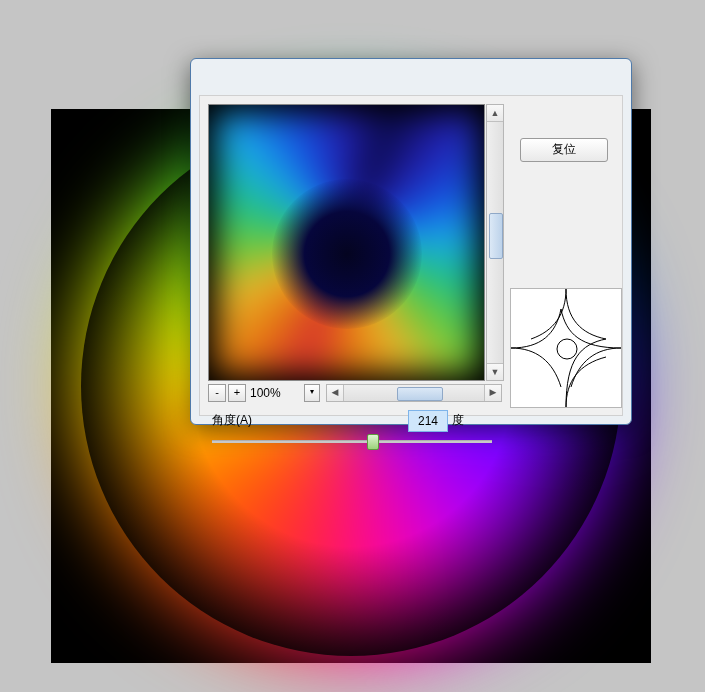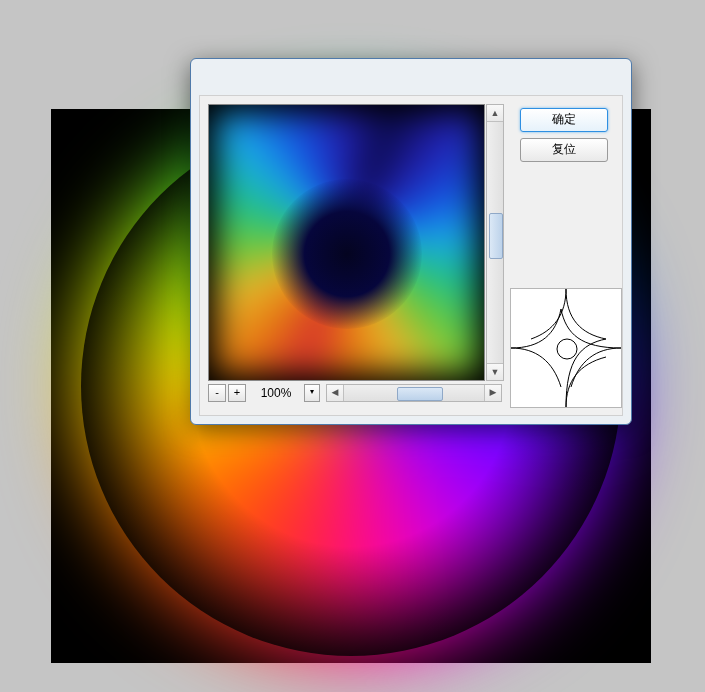--- a/index.html
+++ b/index.html
@@ -33,21 +33,21 @@
        background:radial-gradient(circle at 50% 50%,#040420 0%,#06063c 40%,rgba(6,6,60,0) 72%)}
   .vscroll{position:absolute;top:8px;left:286px;width:16px;height:275px;border:1px solid #b6b6b6;
        background:linear-gradient(to right,#efefef,#e0e0e0)}
   .vscroll .arrow{height:16px;border-bottom:1px solid #c0c0c0;background:linear-gradient(#f8f8f8,#e8e8e8);text-align:center;font-size:9px;color:#555;line-height:16px}
   .vscroll .arrow.bot{border-bottom:none;border-top:1px solid #c0c0c0;position:absolute;bottom:0;left:0;right:0}
   .vscroll .thumb{position:absolute;top:108px;left:2px;width:12px;height:44px;border:1px solid #8fa8c7;border-radius:2px;
        background:linear-gradient(to right,#dbe8f6,#bcd2ea)}
   
   .zoombar{position:absolute;left:8px;top:288px;width:294px;height:18px;display:flex;align-items:center}
   .zbtn{width:16px;height:16px;border:1px solid #9a9a9a;background:linear-gradient(#fff,#e6e6e6);text-align:center;line-height:14px;font-size:11px;margin-right:2px;cursor:pointer}
-  .zoomval{width:52px;height:16px;border:none;background:transparent;text-align:center;font-size:12px}
+  .zoomval{width:52px;height:16px;border:none;background:transparent;text-align:left;font-size:12px}
   .drop{width:14px;height:16px;border:1px solid #9a9a9a;background:linear-gradient(#fff,#e6e6e6);text-align:center;line-height:14px;font-size:8px;cursor:pointer}
   .hscroll{flex:1;height:16px;margin-left:6px;border:1px solid #b6b6b6;background:linear-gradient(#efefef,#e0e0e0);position:relative}
   .hscroll .arrow{position:absolute;top:0;width:16px;height:100%;background:linear-gradient(#f8f8f8,#e8e8e8);text-align:center;font-size:9px;color:#555;line-height:14px}
   .hscroll .arrow.l{left:0;border-right:1px solid #c0c0c0}
   .hscroll .arrow.r{right:0;border-left:1px solid #c0c0c0}
   .hscroll .thumb{position:absolute;left:70px;top:2px;width:44px;height:12px;border:1px solid #8fa8c7;border-radius:2px;background:linear-gradient(#dbe8f6,#bcd2ea)}
   
   .anglerow{position:absolute;left:8px;top:314px;width:294px;height:40px}
   .angle-label{position:absolute;left:4px;top:2px}
   .angle-val{position:absolute;left:200px;top:0;width:34px;height:18px;border:1px solid #7eb4ea;background:#cfe6fb;text-align:center;font-size:12px}
@@ -94,24 +94,30 @@
         <div class="drop">
           <span>▾</span>
         </div>
         <div class="hscroll">
           <div class="arrow l">◀</div>
           <div class="thumb"></div>
           <div class="arrow r">▶</div>
         </div>
       </div>
 
+      <div class="anglerow">
+        <span class="angle-label">角度(A)</span>
+        <input class="angle-val" value="214" style="">
+        <span class="angle-unit">度</span>
+        <div class="aslider">
+          <div class="track"></div>
+          <div class="knob"></div>
+        </div>
+      </div>
 
-      <div class="okbtn">
-        <span>确定</span>
-      </div>
       <div class="resetbtn">
         <span>复位</span>
       </div>
 
       <div class="thumb-box">
         <svg viewBox="0 0 110 118">
           <g stroke="#000" stroke-width="1" fill="none">
             <path d="M55 0 C55 30,70 45,95 50 C70 55,55 70,55 118"></path>
             <path d="M0 59 C30 59,45 45,50 20 C55 45,70 59,110 59"></path>
             <path d="M55 0 C55 25,43 42,20 50"></path>

